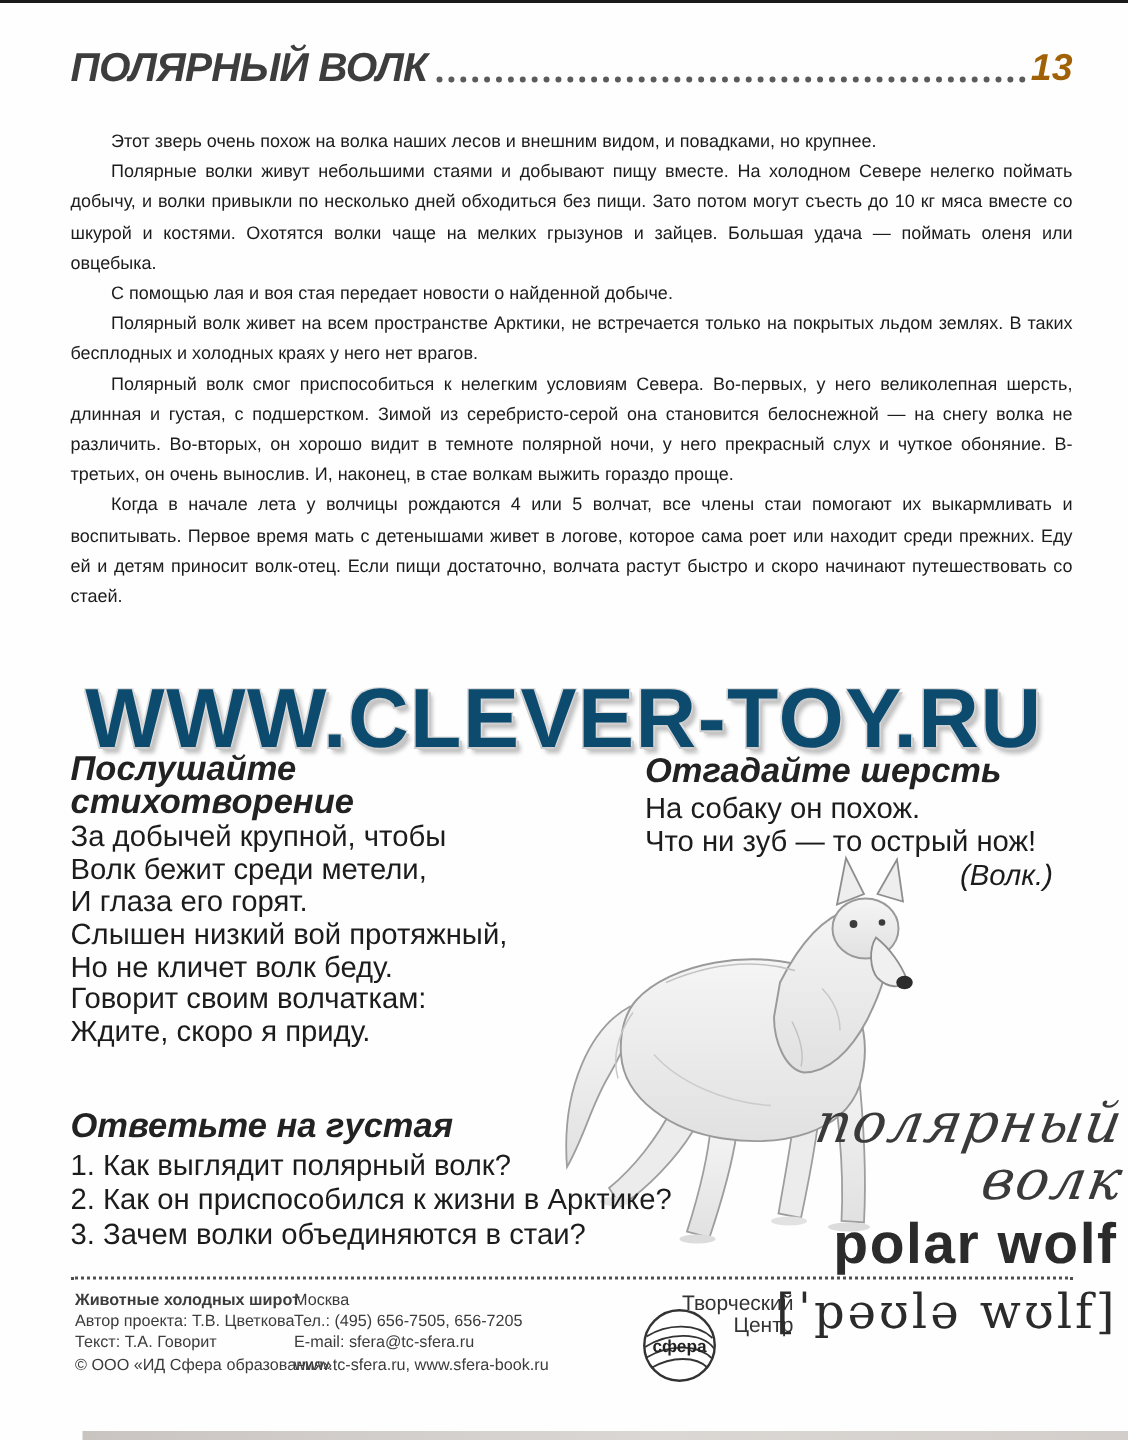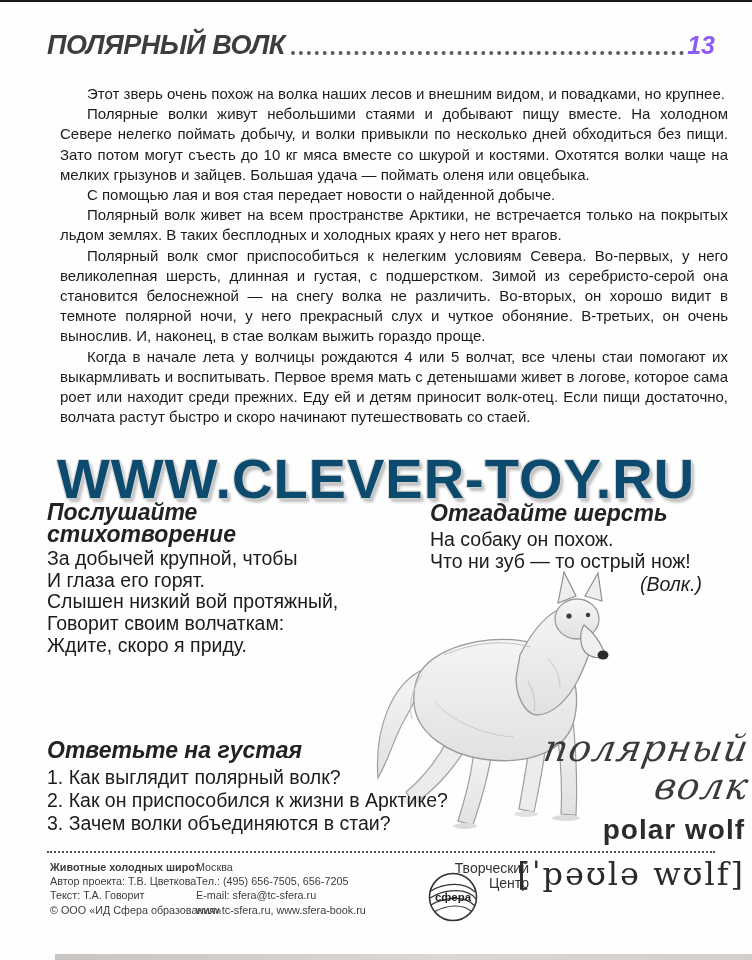--- a/index.html
+++ b/index.html
@@ -27,26 +27,26 @@
     color:#3d3d3d; letter-spacing:-0.5px; white-space:nowrap;
     line-height:30px;
   }
   .dot-leader {
     flex:1; height:0;
     border-bottom:4px dotted #5b5b5b;
     margin:0 3px 5px 6px;
   }
   .page-number {
     font-size:25px; font-weight:bold; font-style:italic;
-    color:#8b5cf6; line-height:30px;
+    color:#a16207; line-height:30px;
   }
   
   .body-text {
-    position:absolute; top:84px; left:60px; width:668px;
-    font-size:15px; line-height:20.2px;
+    position:absolute; top:84px; left:47px; width:668px;
+    font-size:12px; line-height:20.2px;
     text-align:justify;
     z-index:2;
   }
   .body-text p { text-indent:27px; }
   
   .watermark {
     position:absolute; top:446px; left:0; width:752px;
     text-align:center;
     font-weight:bold; font-size:56px; letter-spacing:1px;
     color:#0c4a6e;
@@ -93,21 +93,21 @@
     font-family:"DejaVu Serif", serif;
     font-style:italic;
     font-size:37px; line-height:38px;
     color:#3a3a3a;
     transform:skewX(-10deg);
     transform-origin:right bottom;
     letter-spacing:1px;
   }
   .vocab-english {
     margin-top:6px;
-    font-size:28px; font-weight:bold; color:#2b2b2b;
+    font-size:38px; font-weight:bold; color:#2b2b2b;
     letter-spacing:1px; line-height:36px;
   }
   .vocab-transcription {
     margin-top:7px;
     font-family:"DejaVu Serif", serif;
     font-size:32px; color:#2b2b2b;
     letter-spacing:2px; line-height:38px;
   }
   
   .footer-rule {
@@ -148,22 +148,24 @@
     <p>Полярные волки живут небольшими стаями и добывают пищу вместе. На холодном Севере нелегко поймать добычу, и волки привыкли по несколько дней обходиться без пищи. Зато потом могут съесть до 10 кг мяса вместе со шкурой и костями. Охотятся волки чаще на мелких грызунов и зайцев. Большая удача — поймать оленя или овцебыка.</p>
     <p>С помощью лая и воя стая передает новости о найденной добыче.</p>
     <p>Полярный волк живет на всем пространстве Арктики, не встречается только на покрытых льдом землях. В таких бесплодных и холодных краях у него нет врагов.</p>
     <p>Полярный волк смог приспособиться к нелегким условиям Севера. Во-первых, у него великолепная шерсть, длинная и густая, с подшерстком. Зимой из серебристо-серой она становится белоснежной — на снегу волка не различить. Во-вторых, он хорошо видит в темноте полярной ночи, у него прекрасный слух и чуткое обоняние. В-третьих, он очень вынослив. И, наконец, в стае волкам выжить гораздо проще.</p>
     <p>Когда в начале лета у волчицы рождаются 4 или 5 волчат, все члены стаи помогают их выкармливать и воспитывать. Первое время мать с детенышами живет в логове, которое сама роет или находит среди прежних. Еду ей и детям приносит волк-отец. Если пищи достаточно, волчата растут быстро и скоро начинают путешествовать со стаей.</p>
   </div>
 
   <div class="poem">
     <div class="section-heading">Послушайте стихотворение</div>
     <div>За добычей крупной, чтобы</div>
+    <div>Волк бежит среди метели,</div>
     <div>И глаза его горят.</div>
     <div>Слышен низкий вой протяжный,</div>
+    <div>Но не кличет волк беду.</div>
     <div>Говорит своим волчаткам:</div>
     <div>Ждите, скоро я приду.</div>
   </div>
 
   <div class="riddle">
     <div class="section-heading">Отгадайте шерсть</div>
     <div>На собаку он похож.</div>
     <div>Что ни зуб — то острый нож!</div>
     <div class="riddle-answer">(Волк.)</div>
   </div>

